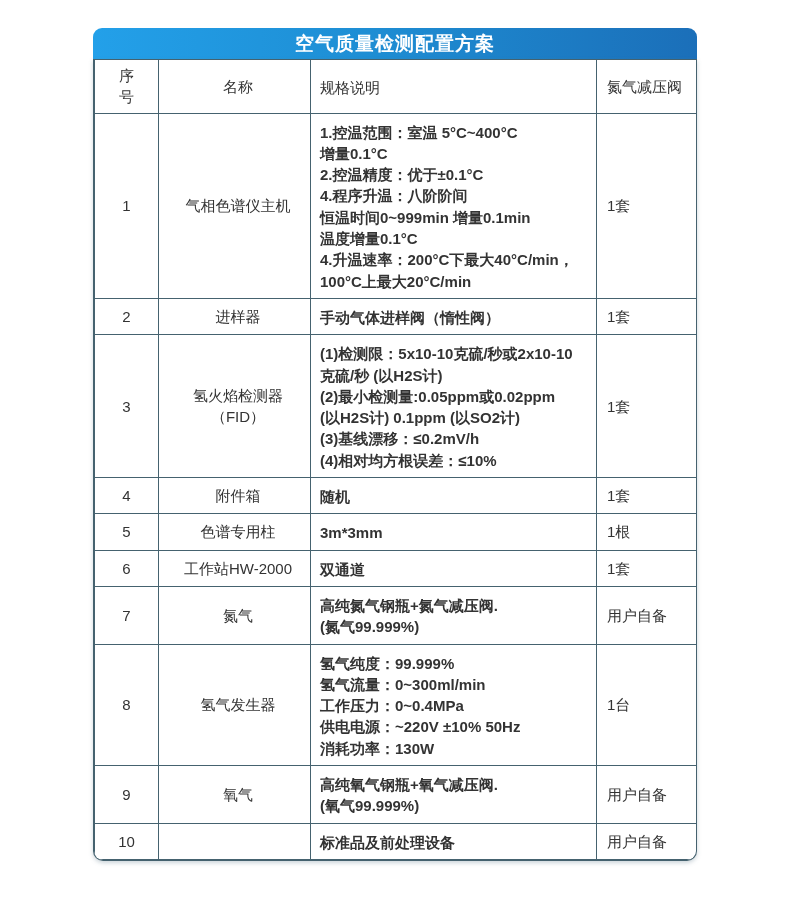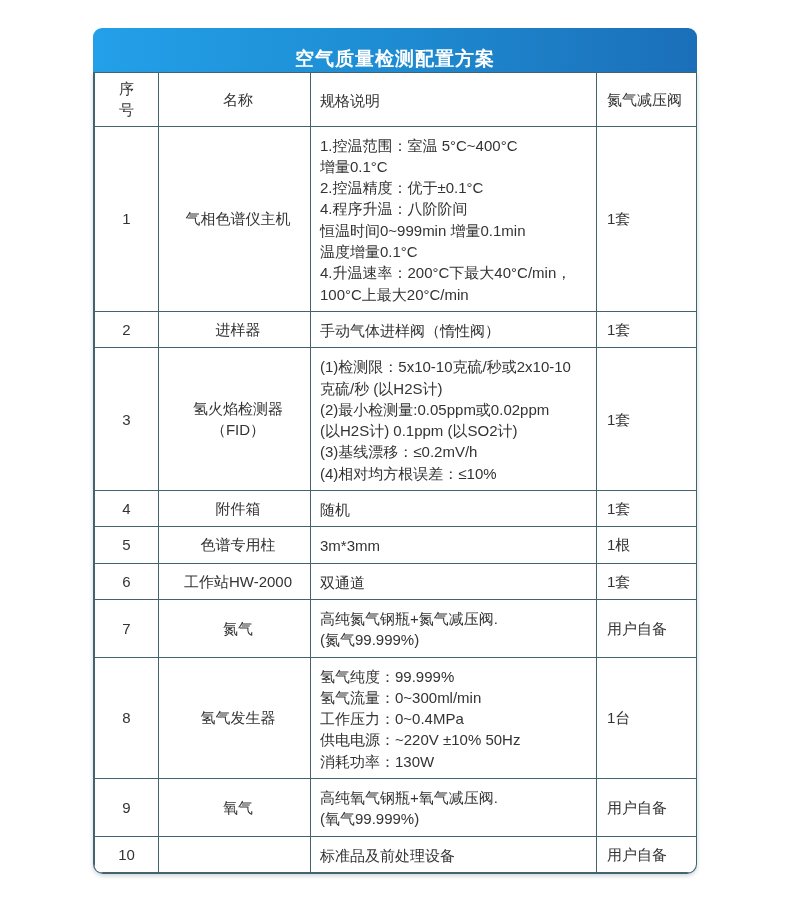--- a/index.html
+++ b/index.html
@@ -11,25 +11,25 @@
   body {
     width: 790px;
     height: 903px;
     position: relative;
   }
   .panel {
     width: 604px;
     margin: 28px auto 0 auto;
   }
   .title-bar {
-    height: 44px;
+    height: 31px;
     border-radius: 9px 9px 0 0;
     background: linear-gradient(90deg, #23a0e9 0%, #1e8ed4 45%, #1b6fb9 100%);
     display: flex;
-    align-items: flex-end;
+    align-items: center;
     justify-content: center;
   }
   .title-bar .title-text {
     color: #ffffff;
     font-size: 19px;
     font-weight: bold;
     letter-spacing: 1px;
   }
   .table-wrap {
     border: 1px solid #45626f;
@@ -68,20 +68,21 @@
   th.col-spec, td.cell-spec {
     text-align: left;
     padding: 8px 5px 6px 9px;
   }
   th.col-qty, td.cell-qty {
     text-align: left;
     padding: 5px 3px 5px 10px;
   }
   td.cell-spec .spec-line {
     display: block;
+    font-weight: bold;
   }
 </style>
 </head>
 <body>
 
 <div class="panel">
   <div class="title-bar">
     <span class="title-text">空气质量检测配置方案</span>
   </div>
   <div class="table-wrap">

